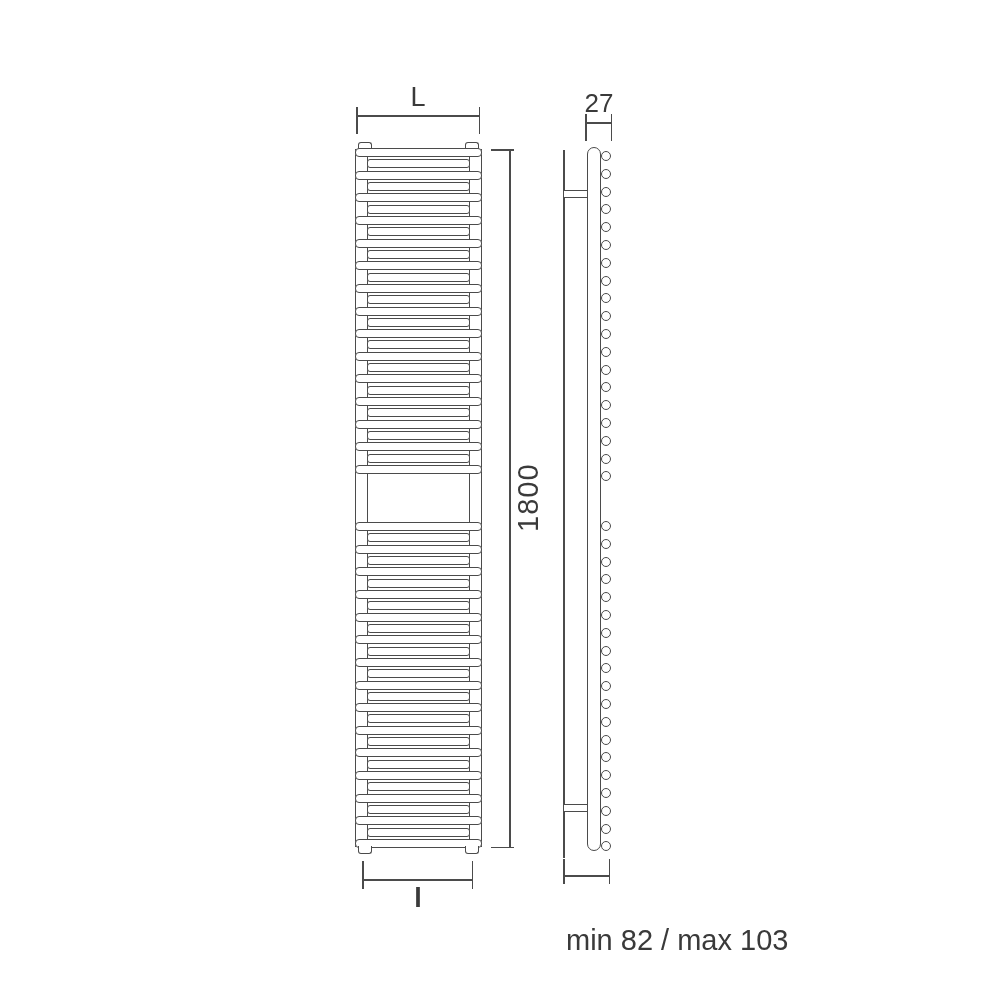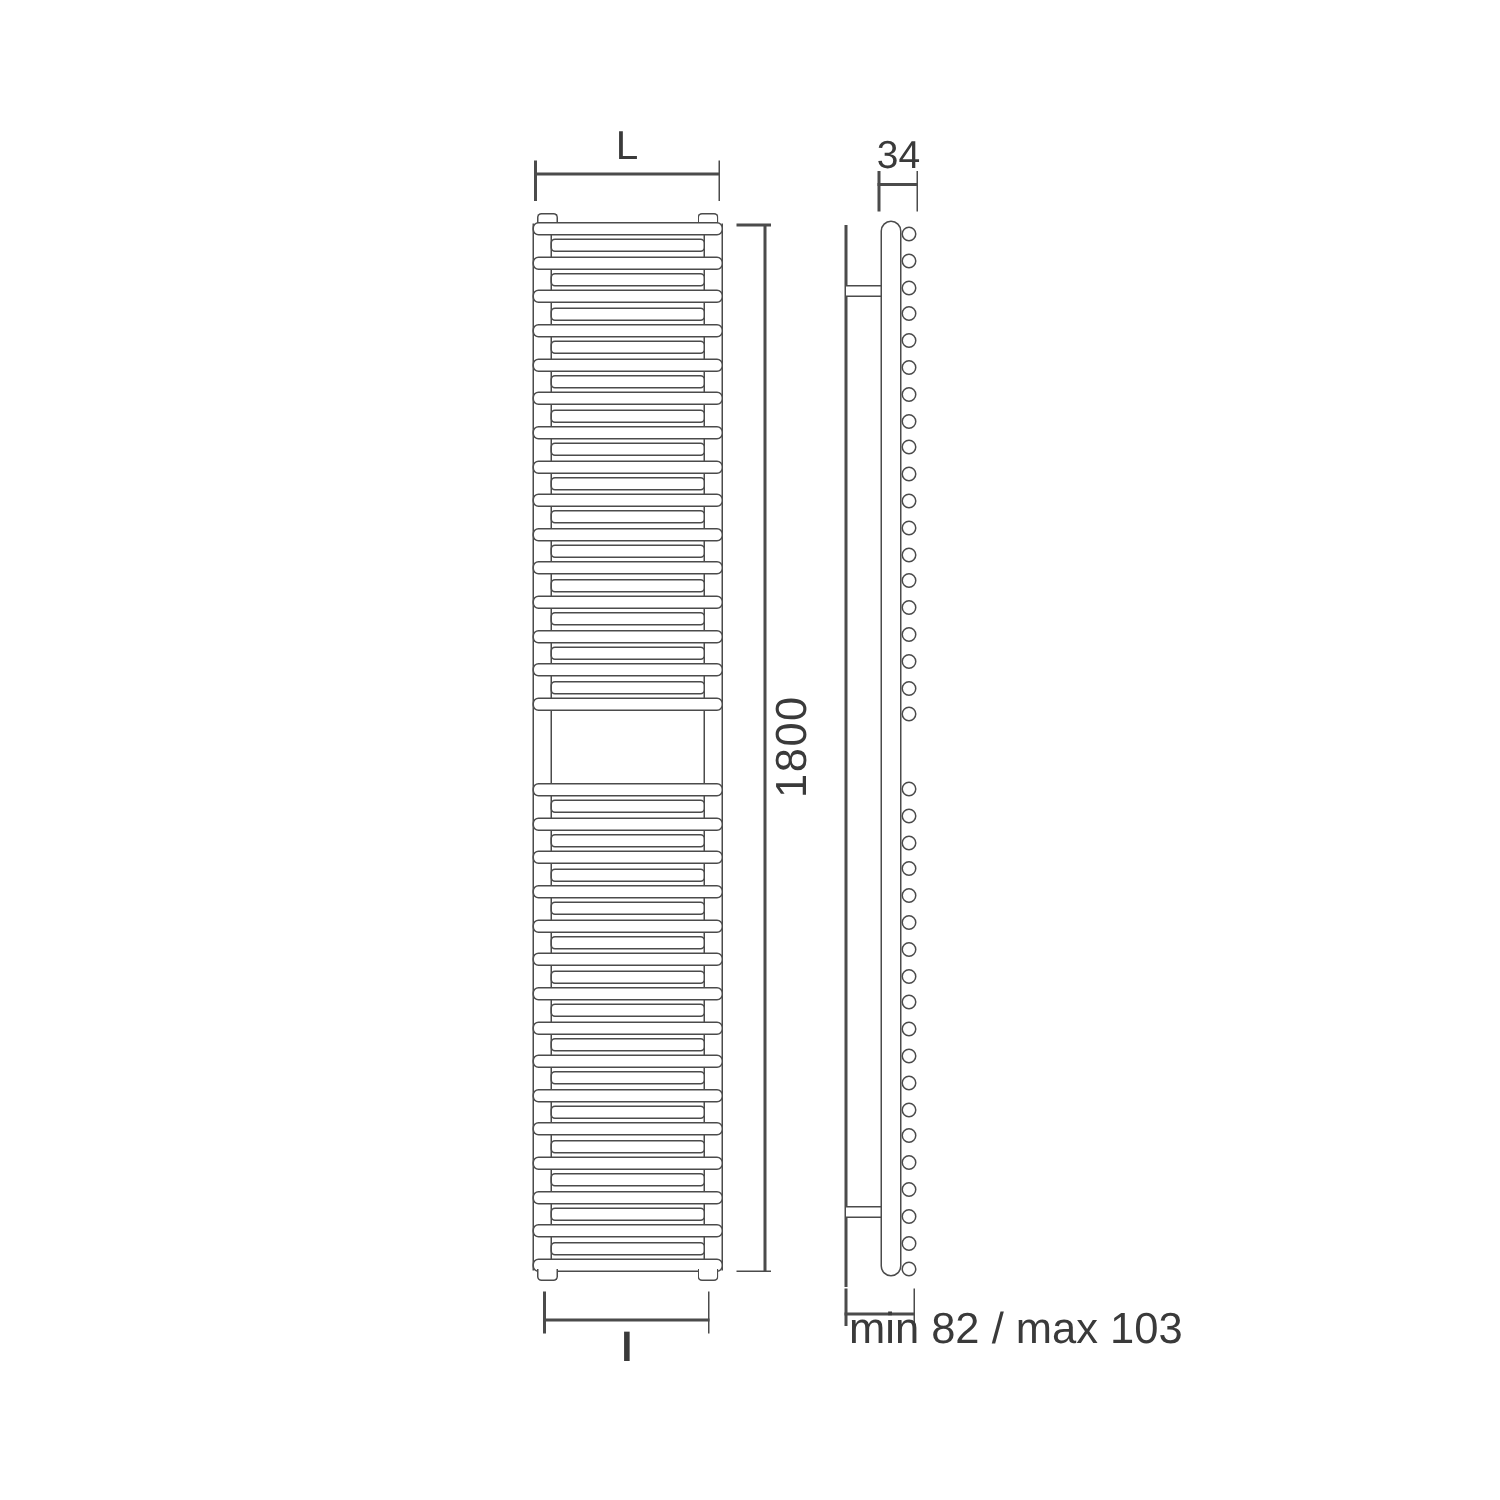--- a/index.html
+++ b/index.html
@@ -46,21 +46,21 @@
   .dim-label{position:absolute;color:var(--text);}
 
   .lbl-L{left:356px;top:82px;width:124px;text-align:center;font-size:27px;}
   .lbl-57{left:578px;top:88px;width:42px;text-align:center;font-size:26px;}
   .lbl-1800{
     left:512px;top:452px;width:42px;height:92px;
     writing-mode:vertical-rl;transform:rotate(180deg);
     text-align:center;font-size:29px;letter-spacing:1px;
   }
   .lbl-l{left:362px;top:883px;width:112px;text-align:center;font-size:27px;font-weight:bold;}
-  .lbl-minmax{left:566px;top:870px;font-size:29px;white-space:nowrap;}
+  .lbl-minmax{left:566px;top:924px;font-size:29px;white-space:nowrap;}
 </style>
 </head>
 <body>
 
 <div class="canvas">
 
   <div class="front-view">
     <div class="cap cap-top cap-left"></div>
     <div class="cap cap-top cap-right"></div>
     <div class="fv-body" id="fv-body">
@@ -183,21 +183,21 @@
   </div>
 
   <div>
     <div class="dline-v" style="left:509px;top:150px;height:698px;"></div>
     <div class="dline-h" style="left:491px;top:149px;width:23px;"></div>
     <div class="dline-h" style="left:491px;top:846.5px;width:23px;"></div>
     <div class="dim-label lbl-1800">1800</div>
   </div>
 
   <div>
-    <div class="dim-label lbl-57">34</div>
+    <div class="dim-label lbl-57">27</div>
     <div class="dline-h" style="left:585px;top:122px;width:27px;"></div>
     <div class="dline-v" style="left:585px;top:114px;height:27px;"></div>
     <div class="dline-v" style="left:610.5px;top:114px;height:27px;"></div>
   </div>
 
   <div>
     <div class="dline-v" style="left:362px;top:861px;height:28px;"></div>
     <div class="dline-v" style="left:471.5px;top:861px;height:28px;"></div>
     <div class="dline-h" style="left:362px;top:879px;width:111px;"></div>
     <div class="dim-label lbl-l">l</div>

